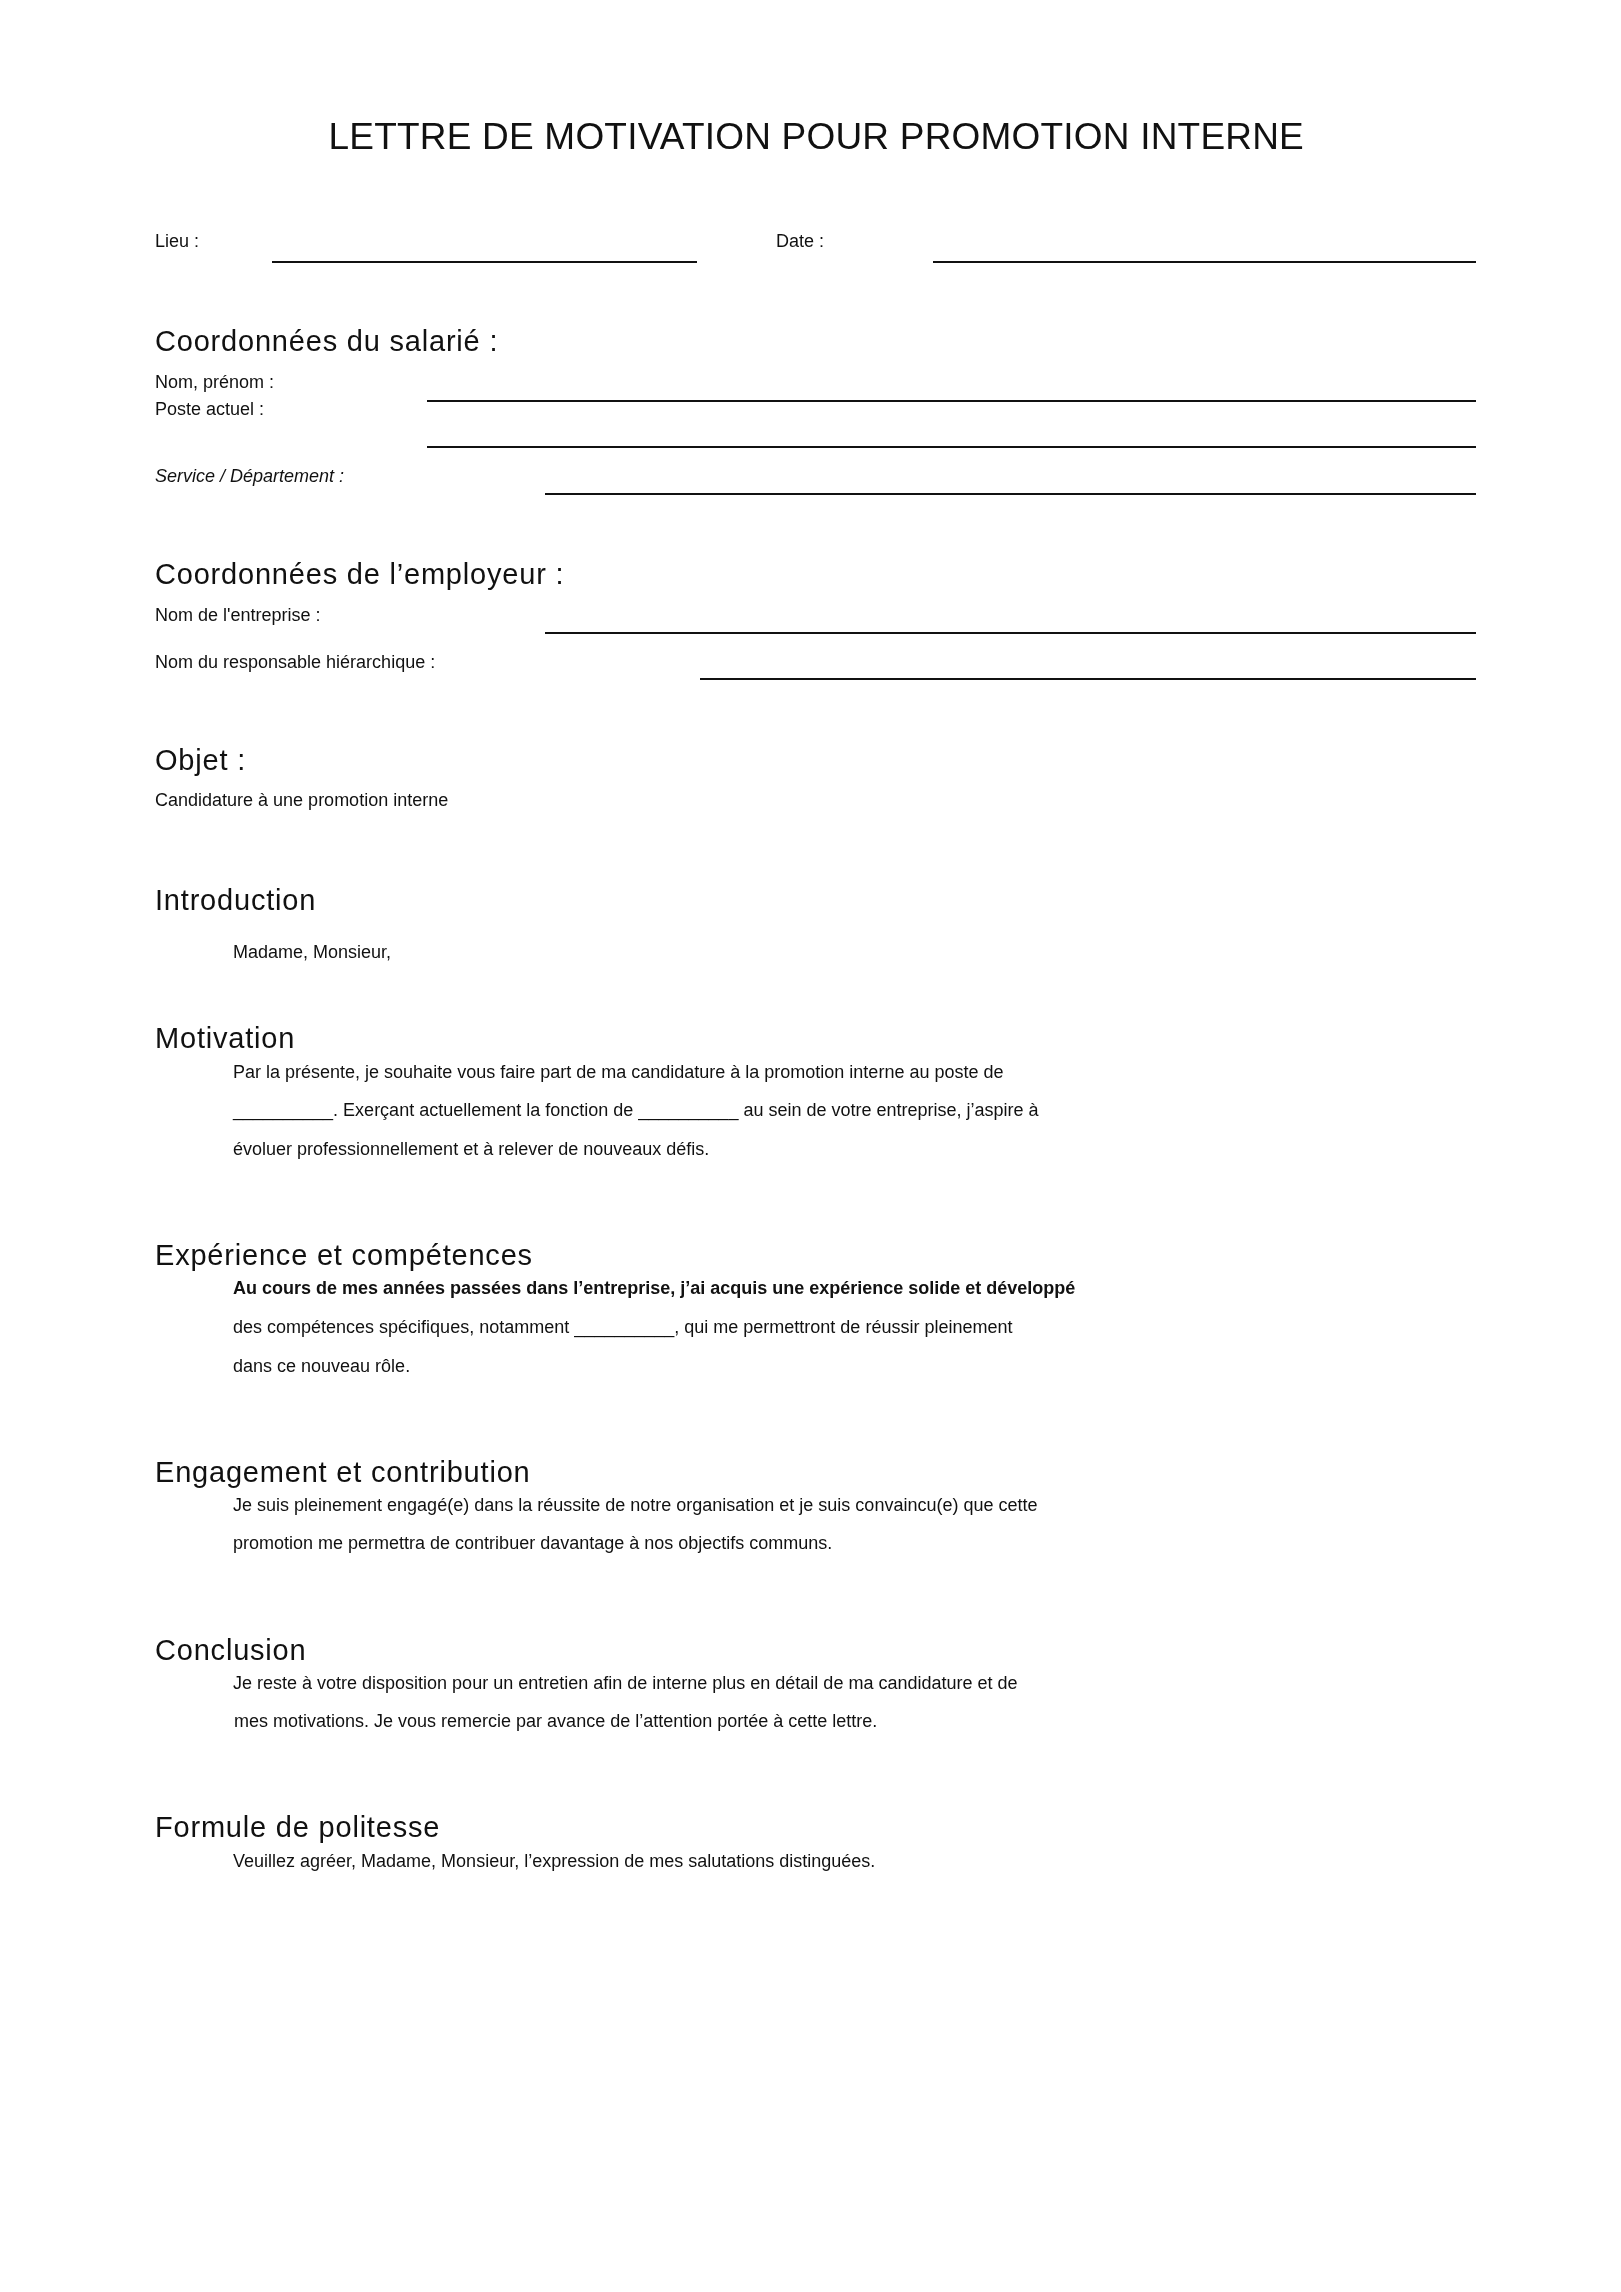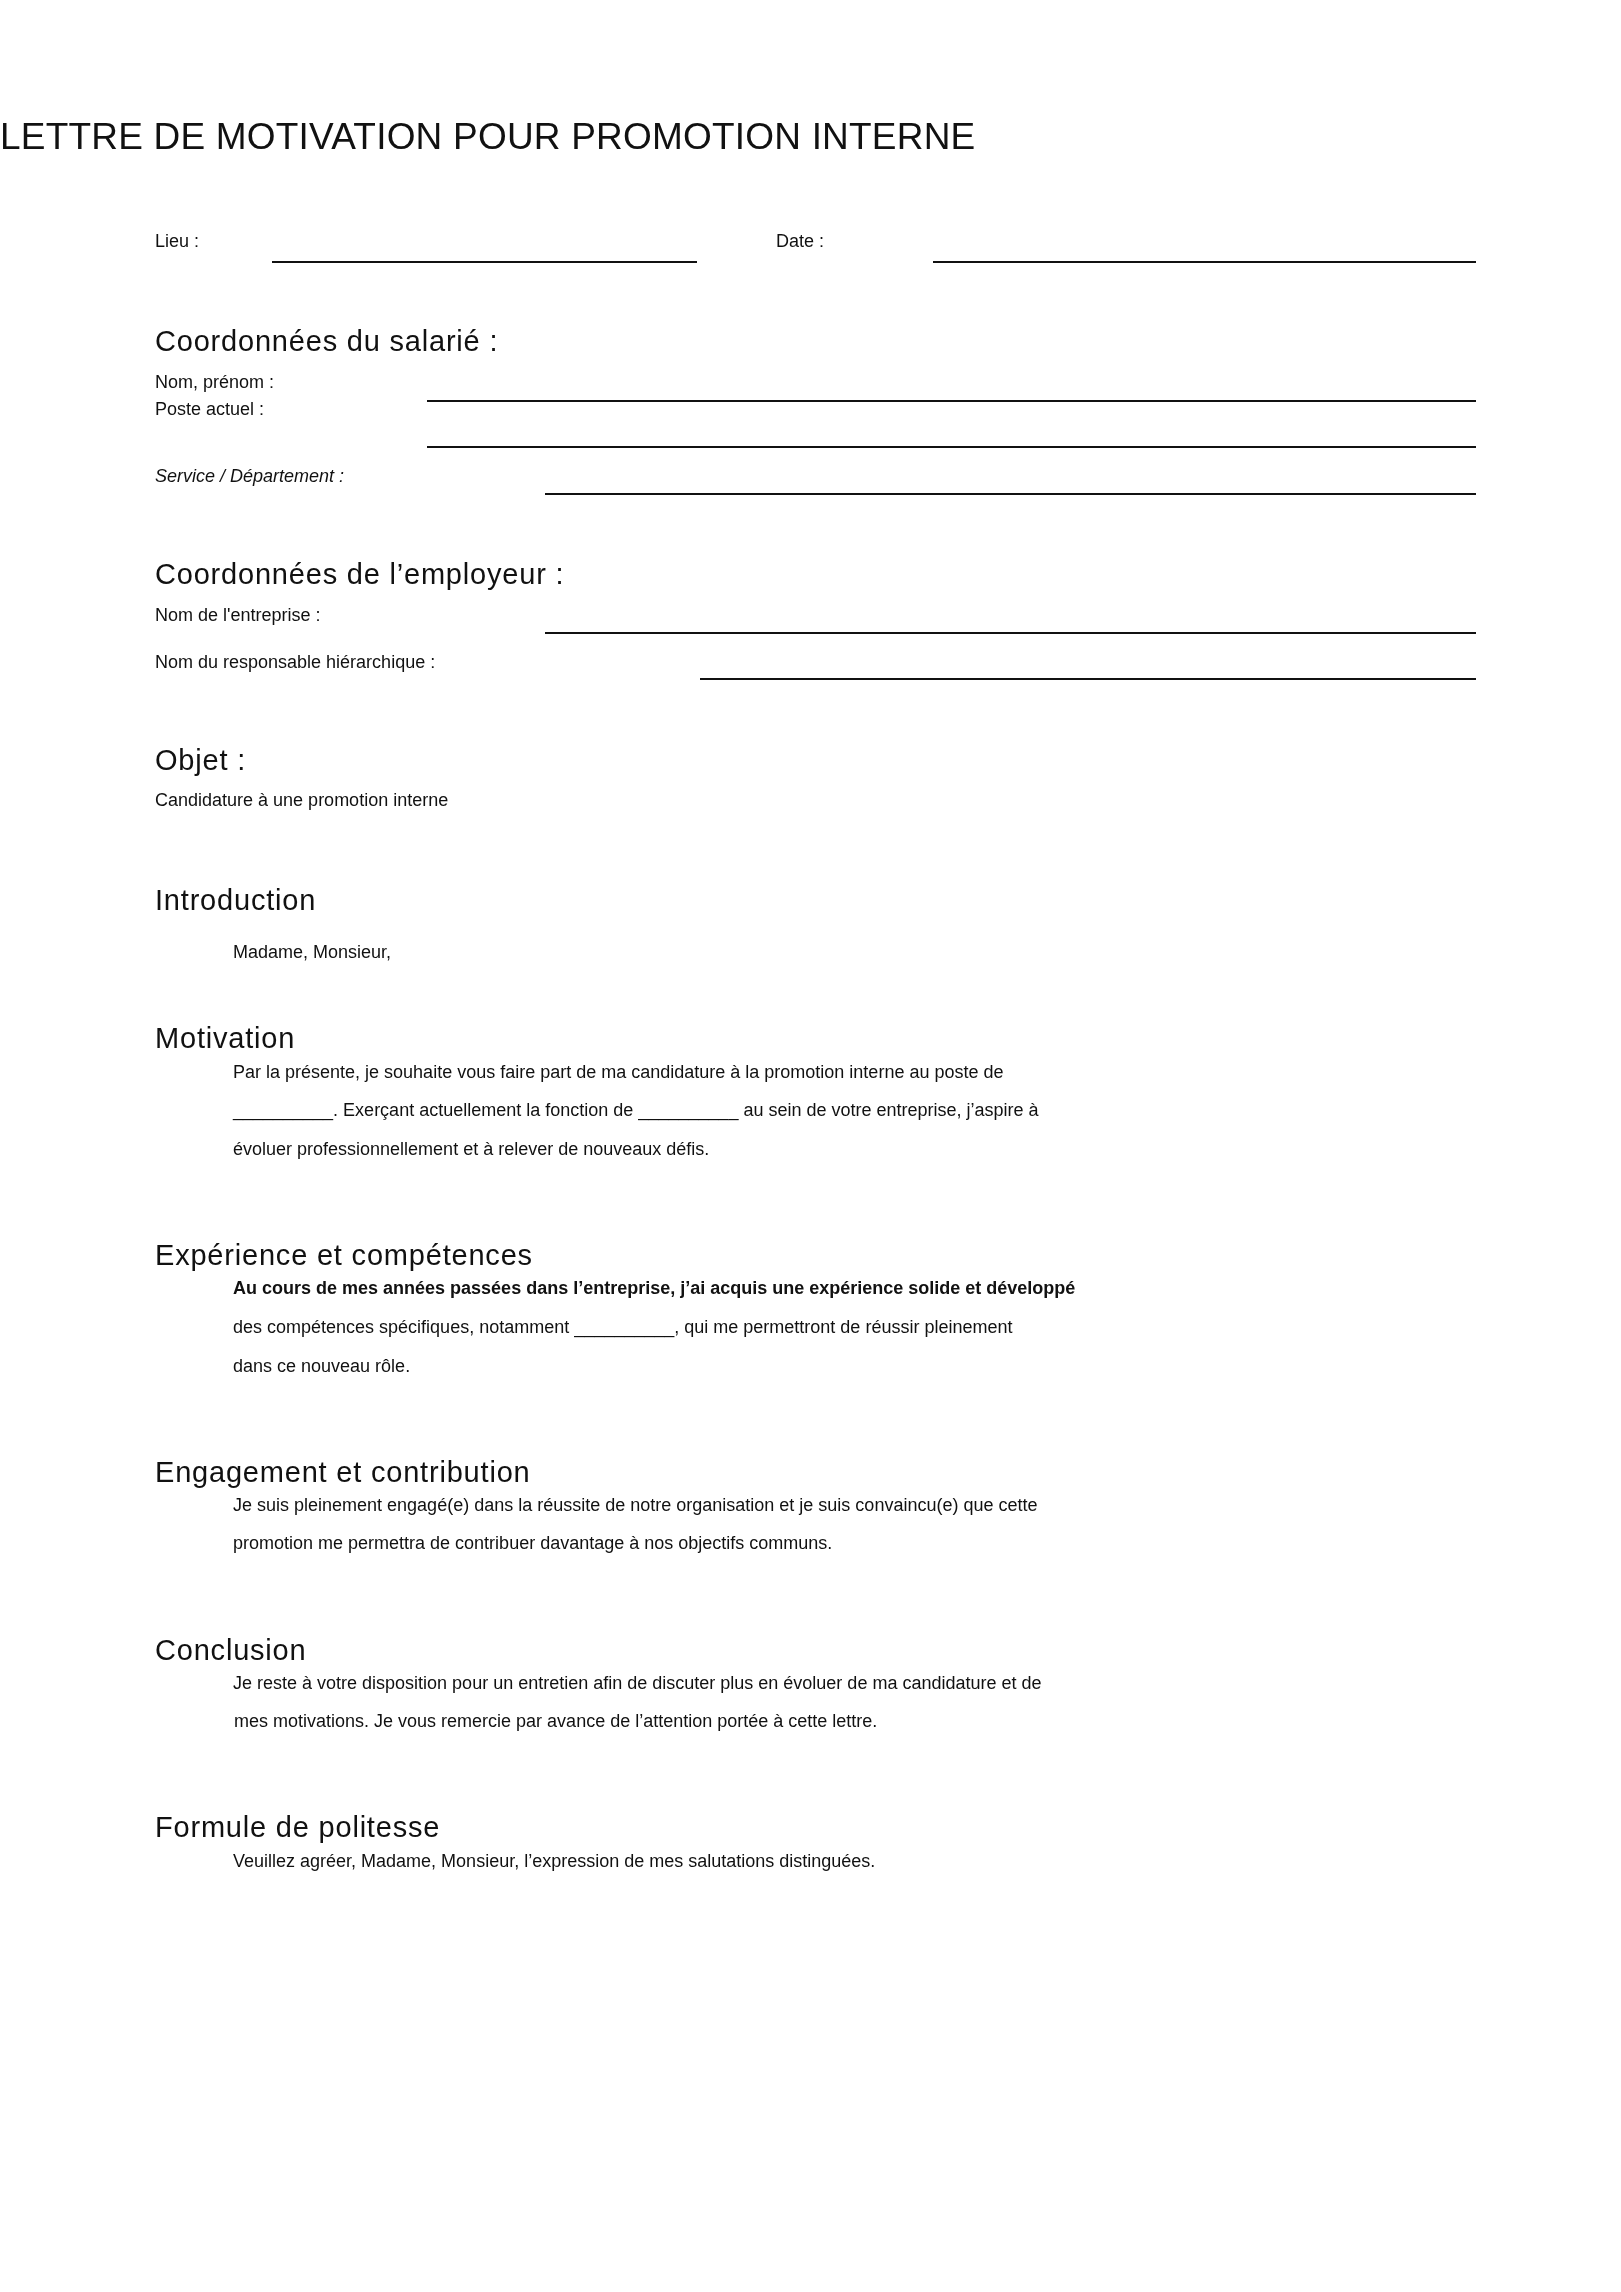--- a/index.html
+++ b/index.html
@@ -1,19 +1,19 @@
 <!DOCTYPE html>
 <html><head>
 <meta charset="utf-8">
 <style>
   html, body { margin:0; padding:0; background:#ffffff; }
   body { width:1621px; height:2293px; position:relative; overflow:hidden;
          font-family:"Liberation Sans", sans-serif; color:#111; }
   .abs { position:absolute; white-space:nowrap; }
-  .title { left:0; width:1304px; text-align:left; top:116px; font-size:37px; letter-spacing:0.2px; }
+  .title { left:0; width:1304px; text-align:right; top:116px; font-size:37px; letter-spacing:0.2px; }
   .lbl { font-size:18px; }
   .head { font-size:29px; letter-spacing:0.8px; }
   .line { position:absolute; height:0; border-top:2.5px solid #111; }
 </style>
 </head>
 <body>
 
 <div>
 
   <div class="abs title">LETTRE DE MOTIVATION POUR PROMOTION INTERNE</div>
@@ -51,20 +51,20 @@
   <div class="abs head" style="left:155px; top:1239px;">Expérience et compétences</div>
   <div class="abs lbl" style="left:233px; top:1278px;font-weight:bold;">Au cours de mes années passées dans l’entreprise, j’ai acquis une expérience solide et développé</div>
   <div class="abs lbl" style="left:233px; top:1317px;">des compétences spécifiques, notamment __________, qui me permettront de réussir pleinement</div>
   <div class="abs lbl" style="left:233px; top:1356px;">dans ce nouveau rôle.</div>
 
   <div class="abs head" style="left:155px; top:1456px;">Engagement et contribution</div>
   <div class="abs lbl" style="left:233px; top:1495px;">Je suis pleinement engagé(e) dans la réussite de notre organisation et je suis convaincu(e) que cette</div>
   <div class="abs lbl" style="left:233px; top:1533px;">promotion me permettra de contribuer davantage à nos objectifs communs.</div>
 
   <div class="abs head" style="left:155px; top:1634px;">Conclusion</div>
-  <div class="abs lbl" style="left:233px; top:1673px;">Je reste à votre disposition pour un entretien afin de discuter plus en évoluer de ma candidature et de</div>
+  <div class="abs lbl" style="left:233px; top:1673px;">Je reste à votre disposition pour un entretien afin de interne plus en détail de ma candidature et de</div>
   <div class="abs lbl" style="left:234px; top:1711px;text-align:center;">mes motivations. Je vous remercie par avance de l’attention portée à cette lettre.</div>
 
   <div class="abs head" style="left:155px; top:1811px;">Formule de politesse</div>
   <div class="abs lbl" style="left:233px; top:1851px;">Veuillez agréer, Madame, Monsieur, l’expression de mes salutations distinguées.</div>
 
 </div>
 
 
 </body></html>

